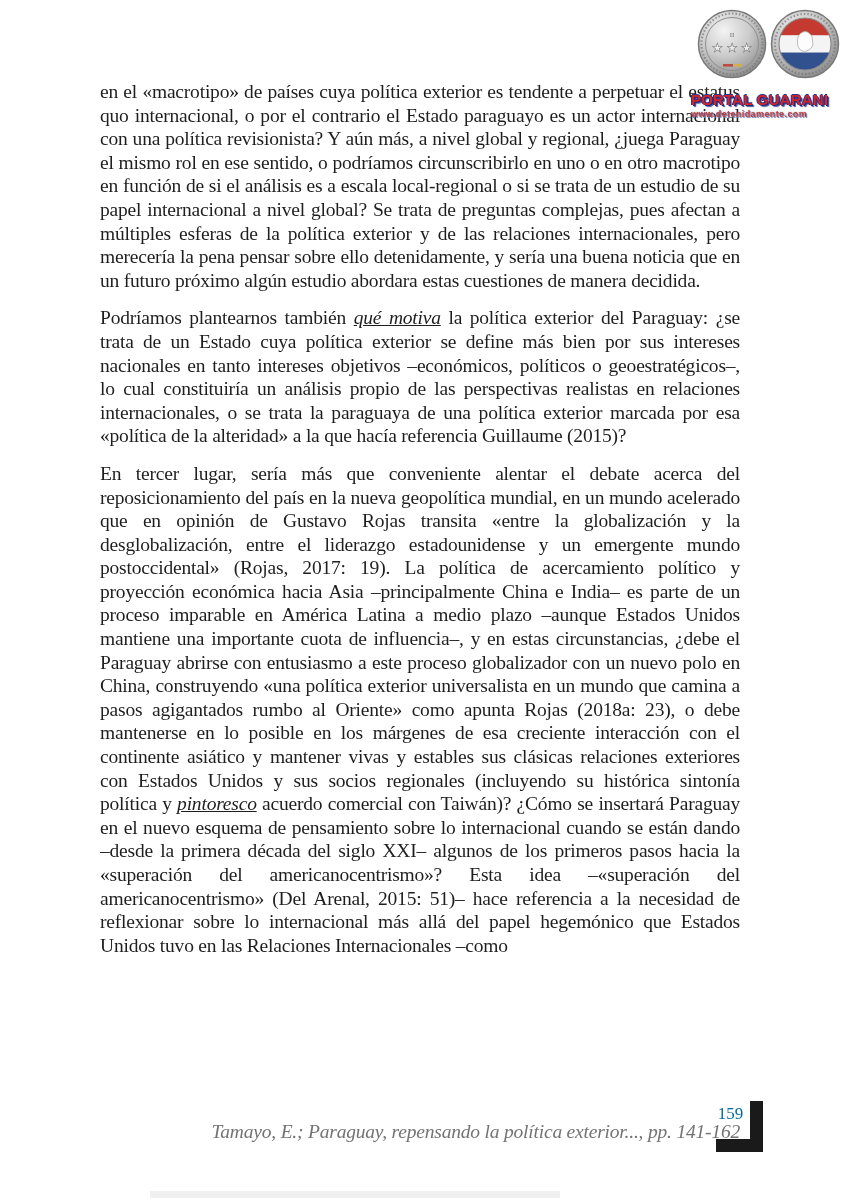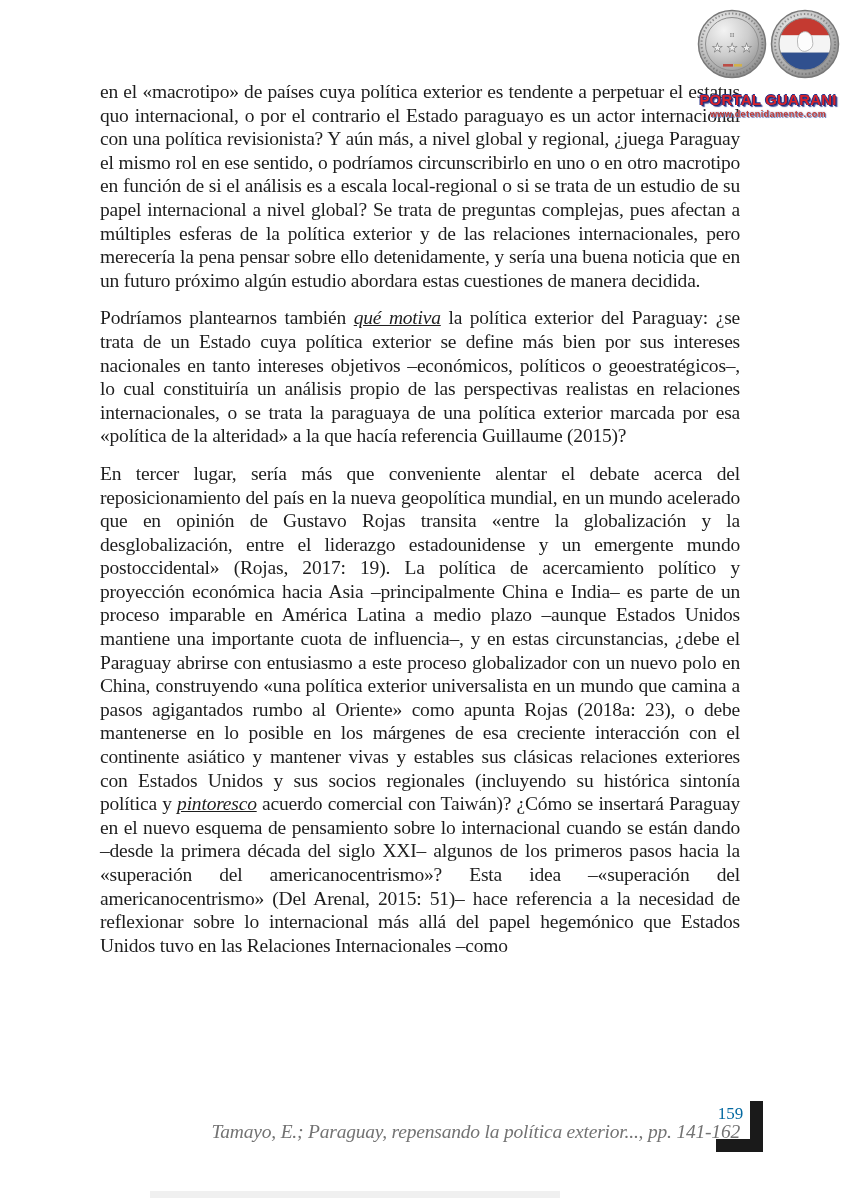--- a/index.html
+++ b/index.html
@@ -25,21 +25,21 @@
     -webkit-hyphens: auto;
   }
   .para { margin: 0 0 14px 0; }
   .it { font-style: italic; text-decoration: underline; }
 
   
   .logo {
     position: absolute;
     top: 9px; right: 1px;
     width: 154px;
-    text-align: center;
+    text-align: left;
     z-index: 3;
     font-family: "Liberation Sans", sans-serif;
   }
   .coins { display: flex; justify-content: center; align-items: center; }
   .coins svg + svg { margin-left: 3px; }
   .logo-title {
     margin-top: 12px;
     font-weight: bold;
     font-size: 15px;
     letter-spacing: 0.2px;

